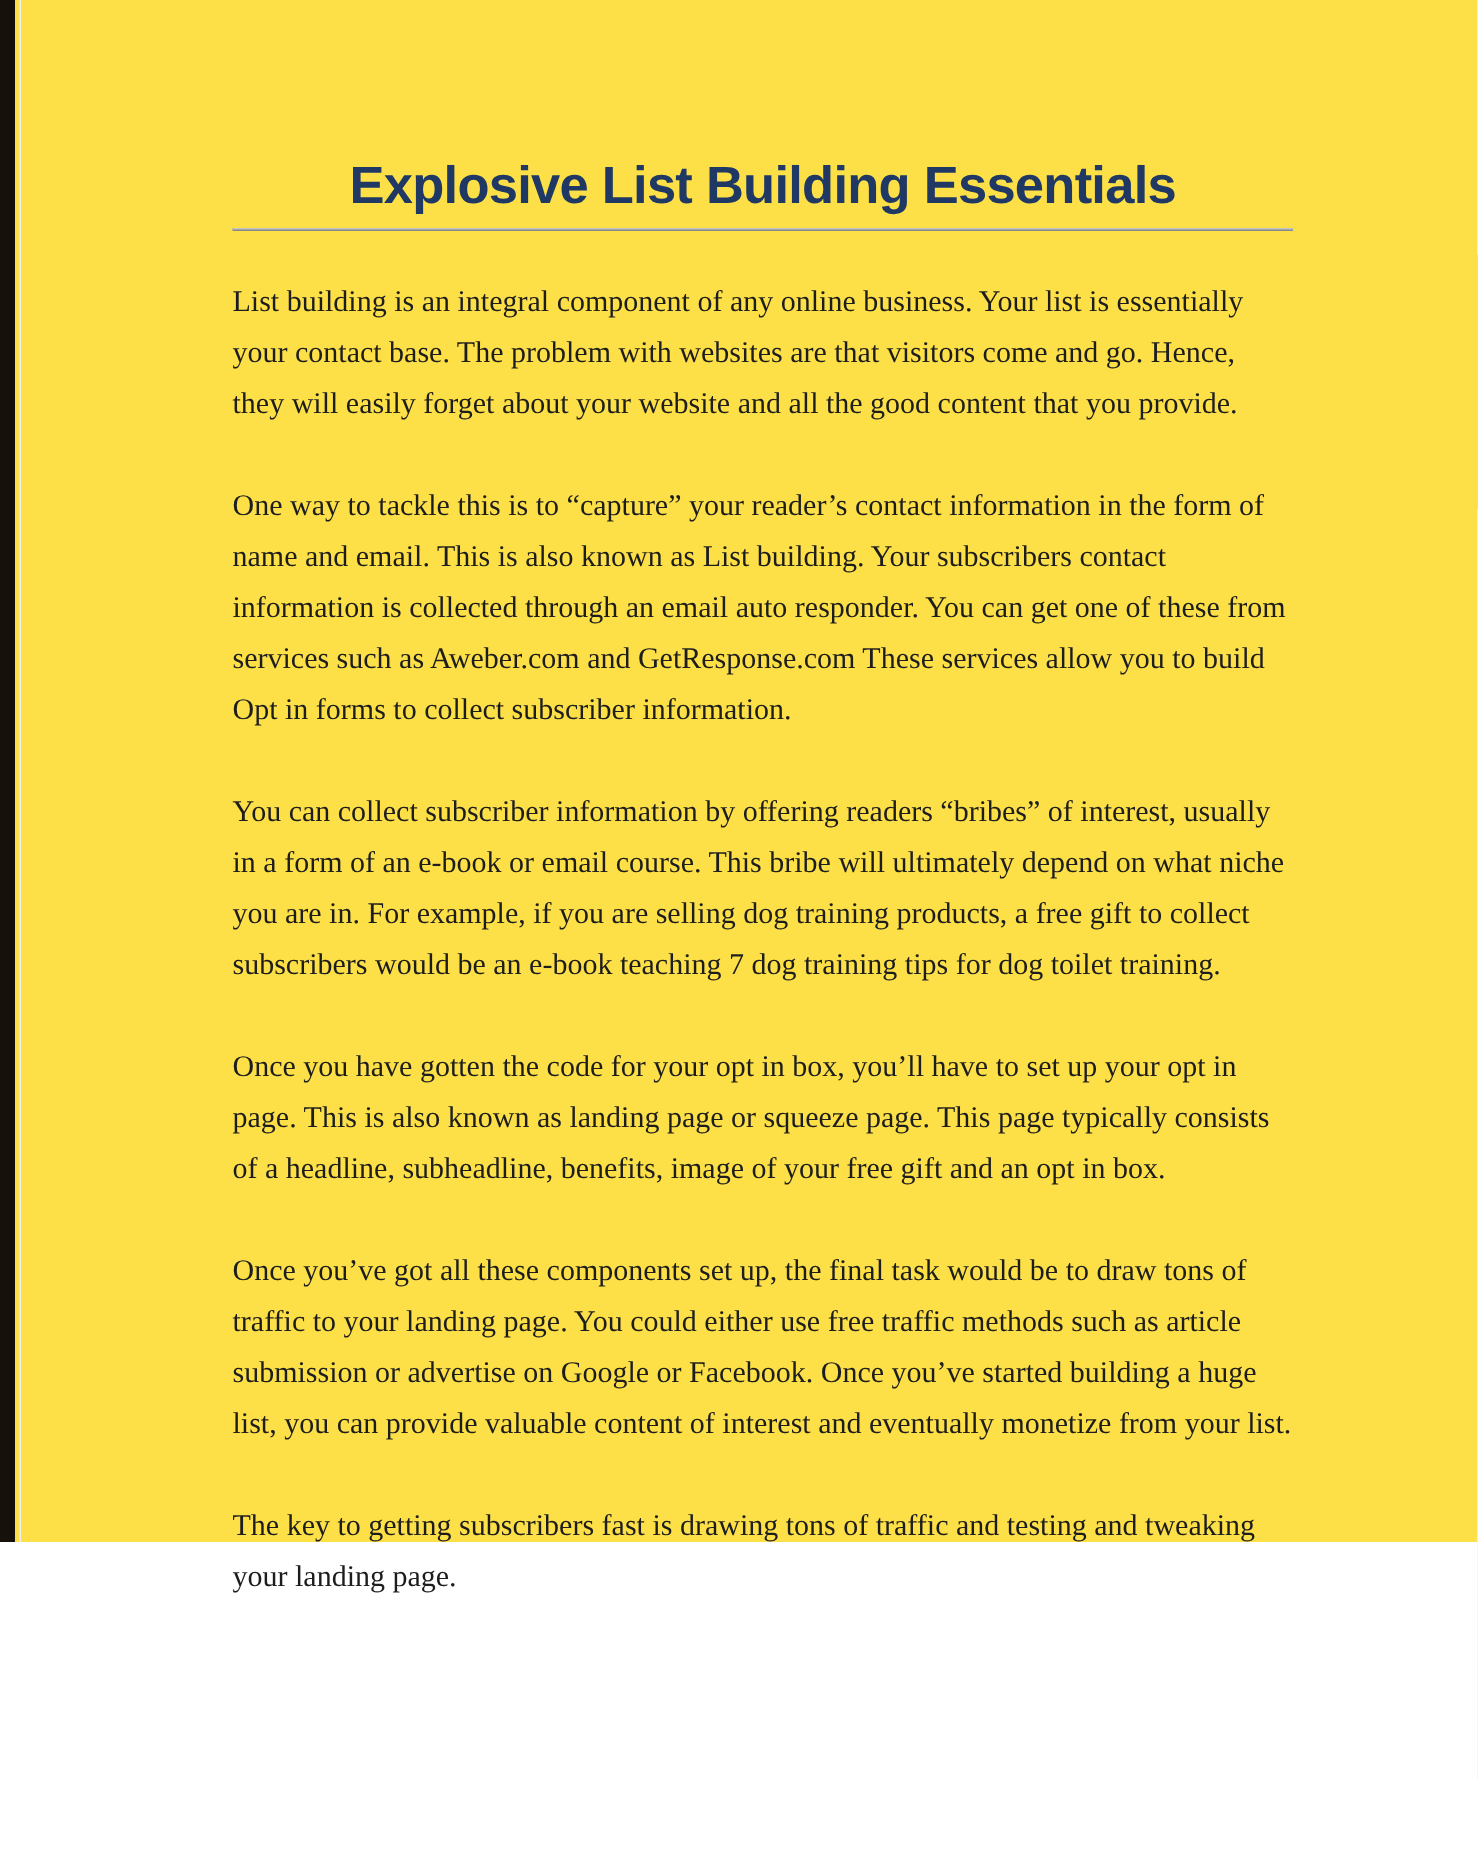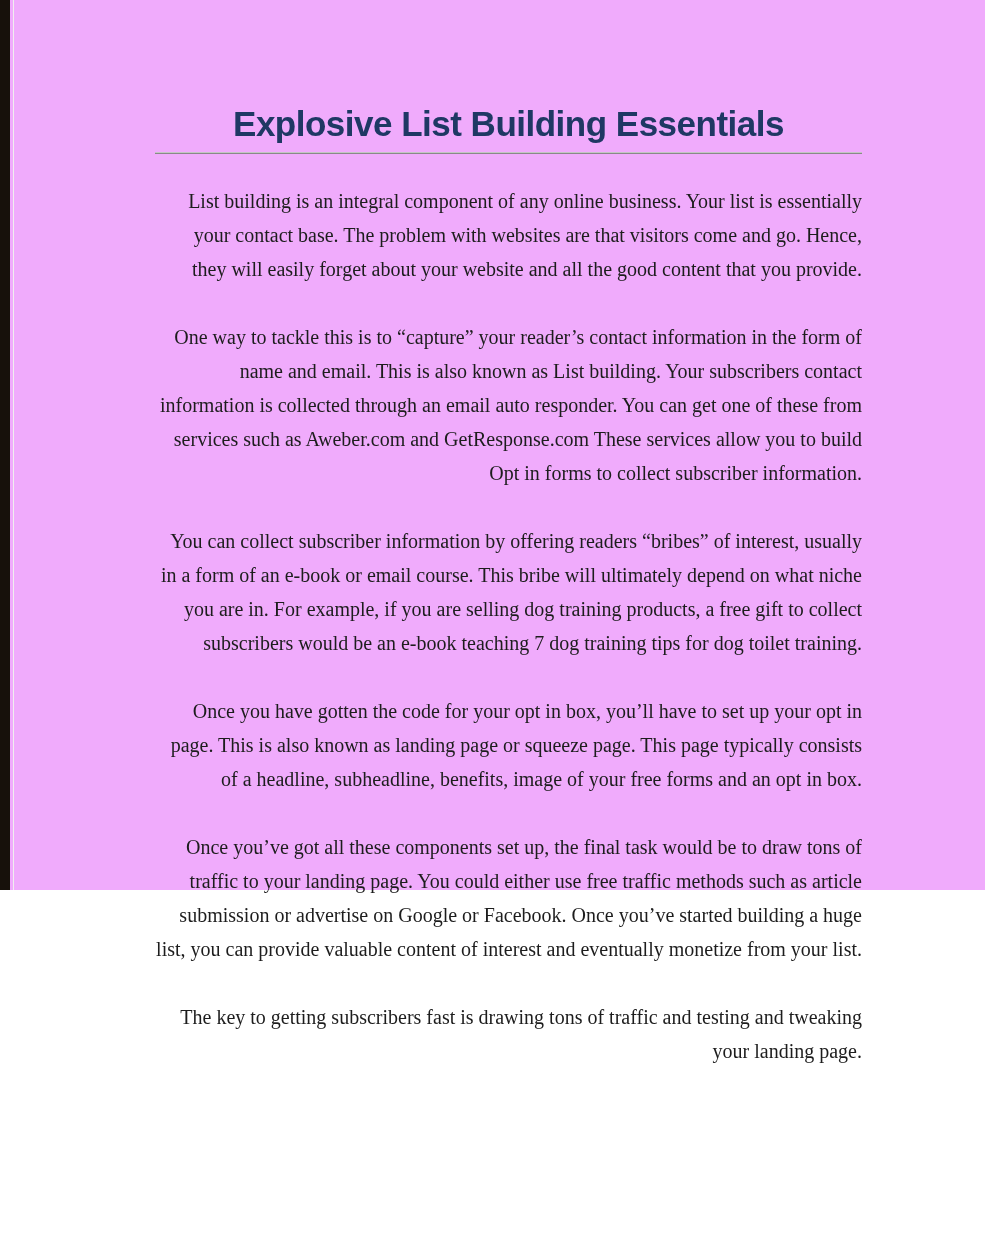--- a/index.html
+++ b/index.html
@@ -6,22 +6,22 @@
   html, body {
     width: 985px;
     height: 1241px;
     background: #ffffff;
     font-family: "Liberation Serif", serif;
     overflow: hidden;
   }
   .canvas {
     position: relative;
     width: 985px;
-    height: 890px;
-    background: #f0abfc;
+    height: 1028px;
+    background: #fde047;
   }
   .edge-strip {
     position: absolute;
     left: 0;
     top: 0;
     width: 10px;
     height: 100%;
     background: #17110b;
   }
   .edge-strip::after {
@@ -57,41 +57,41 @@
     border-top: 1px solid #c4c4c4;
   }
   .body-text {
     margin-top: 30px;
   }
   .body-text p {
     font-family: "Liberation Serif", serif;
     font-size: 20px;
     line-height: 34px;
     color: #1d1d1d;
-    text-align: right;
+    text-align: left;
     margin: 0 0 34px 0;
   }
 </style>
 </head>
 <body>
 
 <div class="canvas">
 
   <div class="edge-strip"></div>
 
   <div class="doc-column">
 
     <h1 class="doc-title">Explosive List Building Essentials</h1>
 
     <div class="title-rule"></div>
 
     <div class="body-text">
       <p>List building is an integral component of any online business. Your list is essentially your contact base. The problem with websites are that visitors come and go. Hence, they will easily forget about your website and all the good content that you provide.</p>
       <p>One way to tackle this is to “capture” your reader’s contact information in the form of name and email. This is also known as List building. Your subscribers contact information is collected through an email auto responder. You can get one of these from services such as Aweber.com and GetResponse.com These services allow you to build Opt in forms to collect subscriber information.</p>
       <p>You can collect subscriber information by offering readers “bribes” of interest, usually in a form of an e-book or email course. This bribe will ultimately depend on what niche you are in. For example, if you are selling dog training products, a free gift to collect subscribers would be an e-book teaching 7 dog training tips for dog toilet training.</p>
-      <p>Once you have gotten the code for your opt in box, you’ll have to set up your opt in page. This is also known as landing page or squeeze page. This page typically consists of a headline, subheadline, benefits, image of your free forms and an opt in box.</p>
+      <p>Once you have gotten the code for your opt in box, you’ll have to set up your opt in page. This is also known as landing page or squeeze page. This page typically consists of a headline, subheadline, benefits, image of your free gift and an opt in box.</p>
       <p>Once you’ve got all these components set up, the final task would be to draw tons of traffic to your landing page. You could either use free traffic methods such as article submission or advertise on Google or Facebook. Once you’ve started building a huge list, you can provide valuable content of interest and eventually monetize from your list.</p>
       <p>The key to getting subscribers fast is drawing tons of traffic and testing and tweaking your landing page.</p>
     </div>
 
   </div>
 
 </div>
 
 </body></html>

